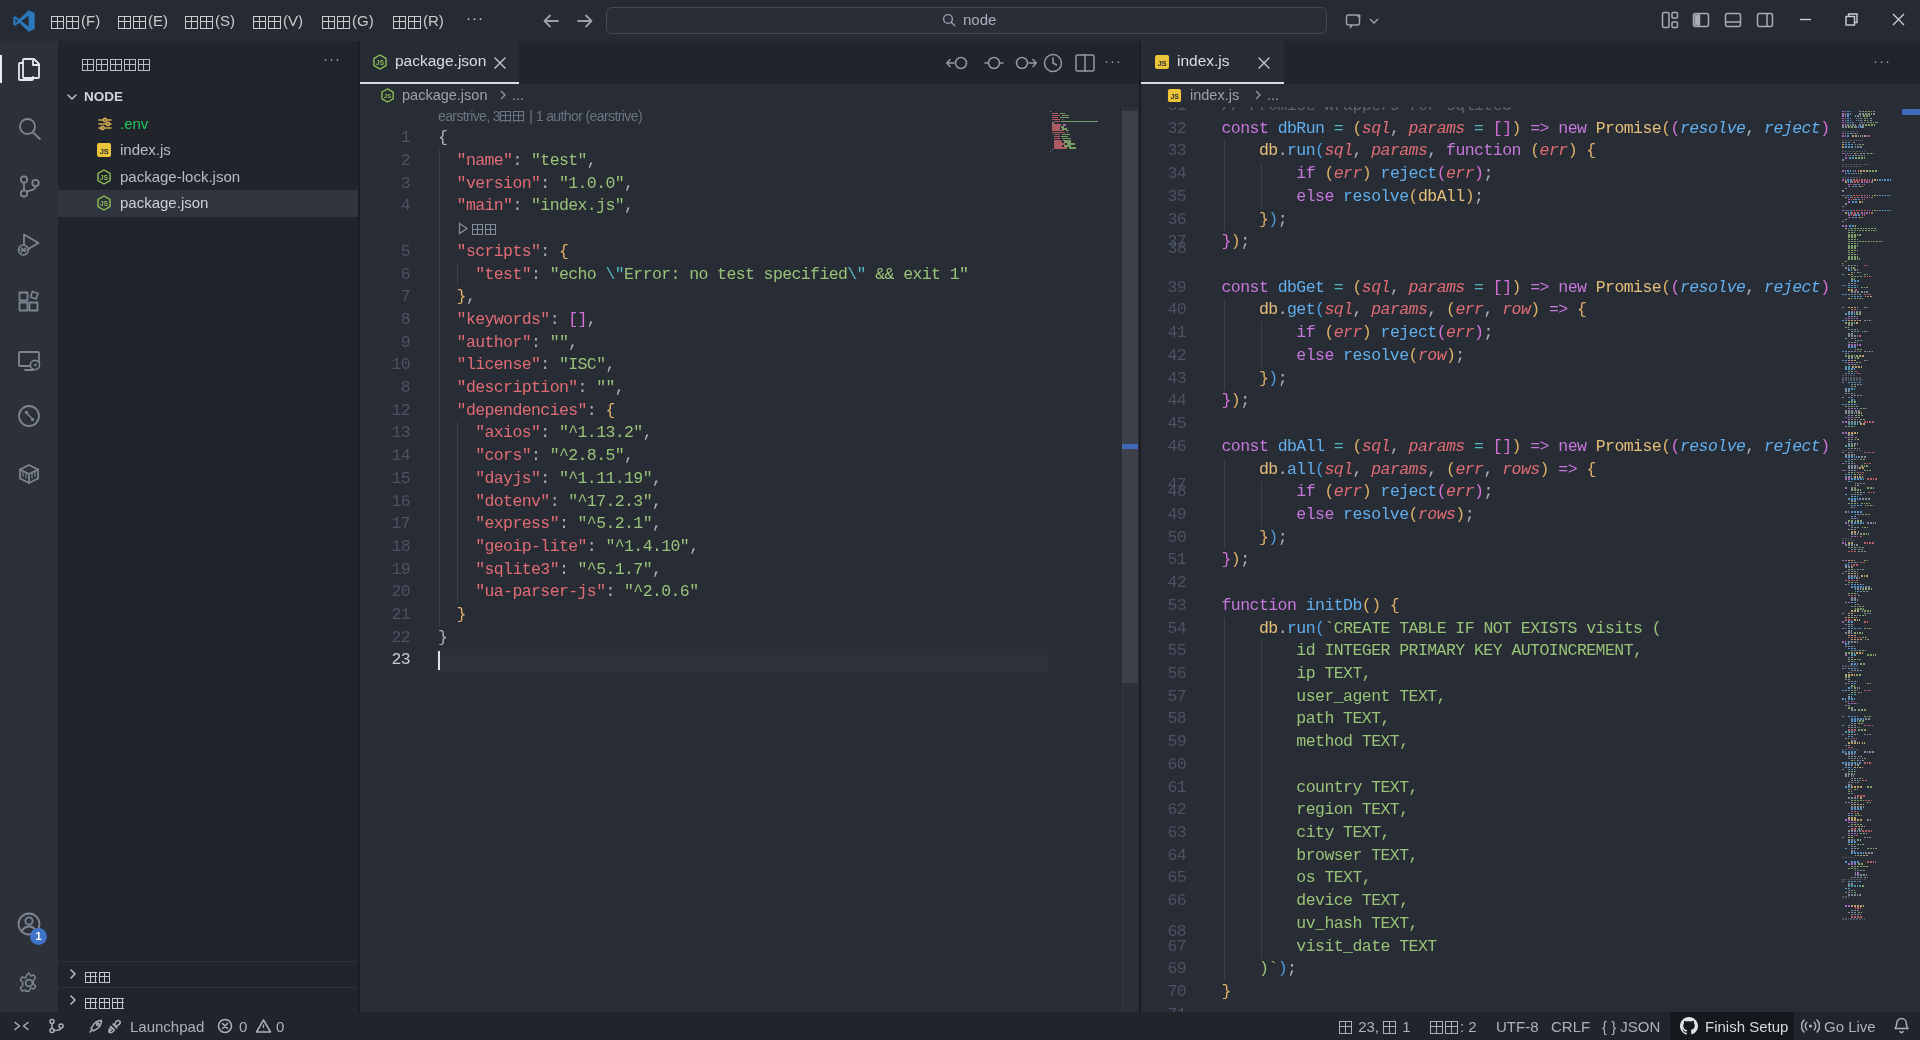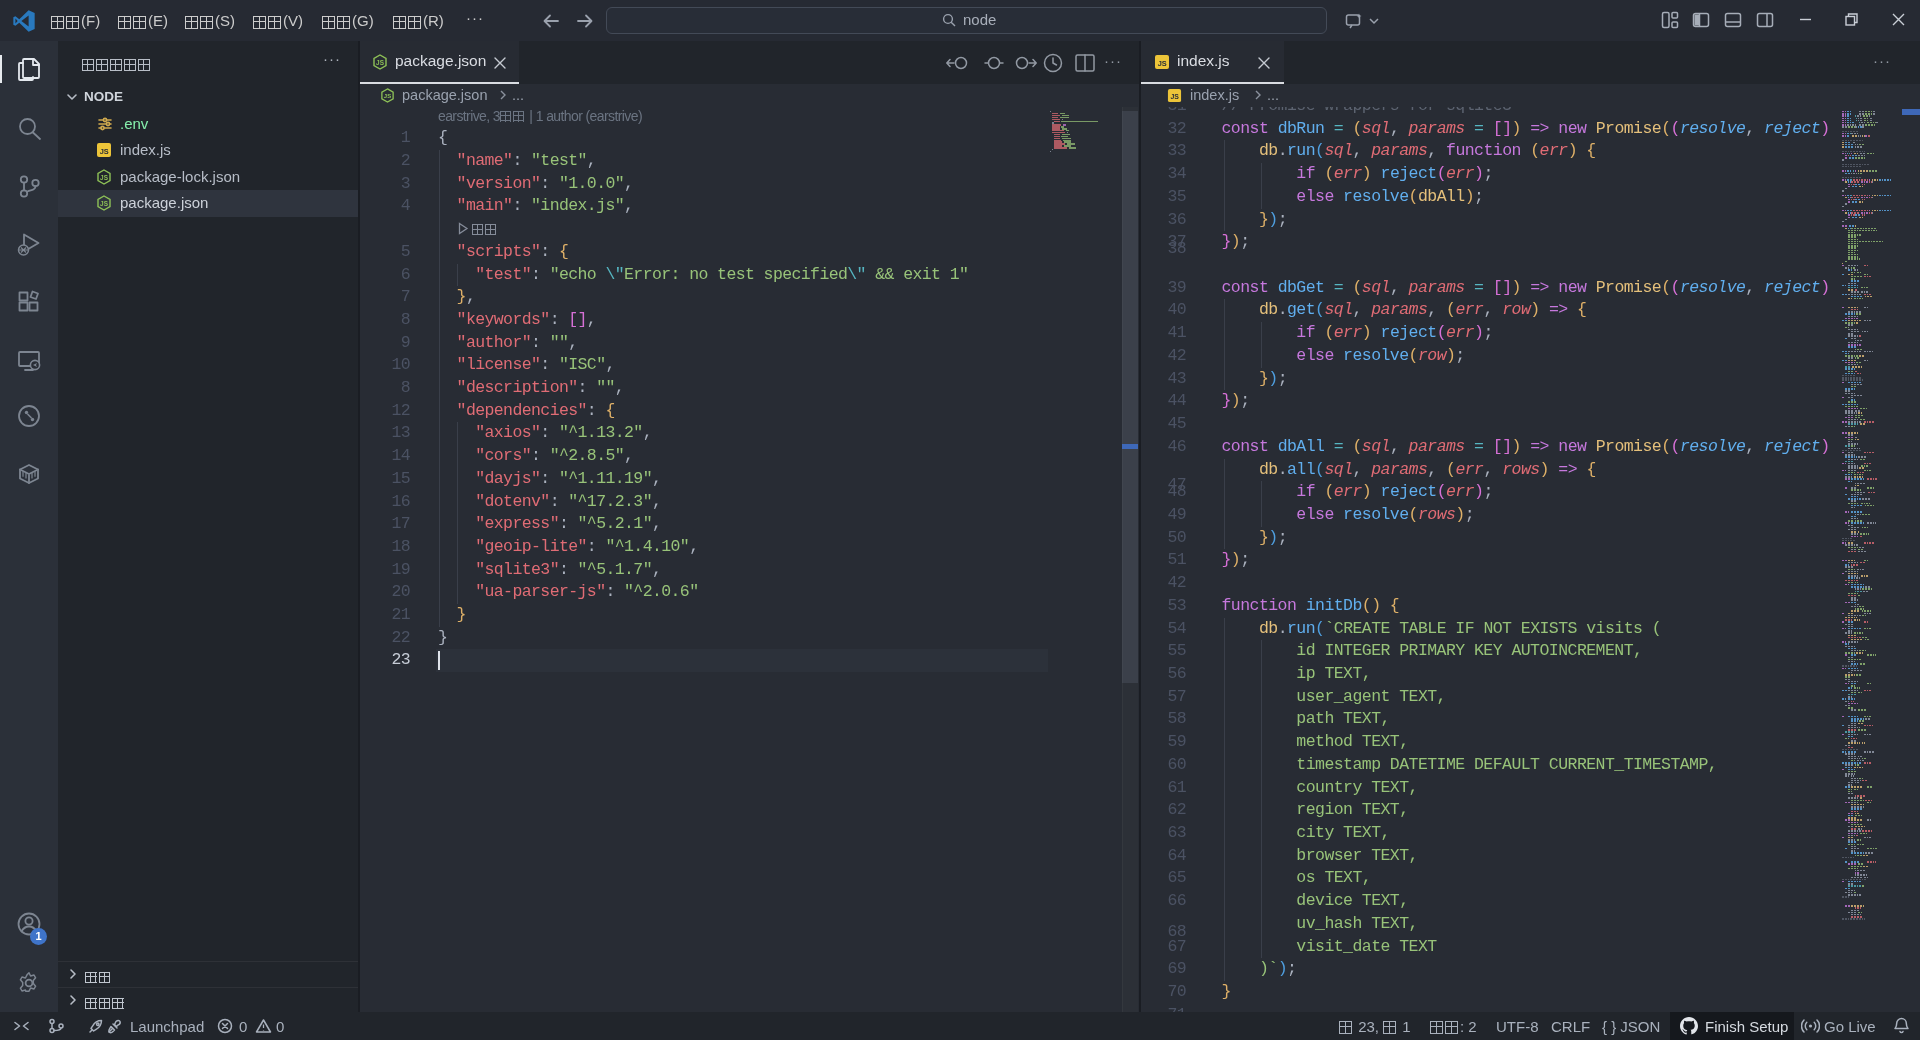--- a/index.html
+++ b/index.html
@@ -153,21 +153,21 @@
 <svg class="abs" style="left:66px;top:91px" width="12" height="12" viewBox="0 0 12 12">
     <path d="M2 4l4 4 4-4" stroke="#b6bcc5" stroke-width="1.6" fill="none" stroke-linecap="round" stroke-linejoin="round"></path>
   </svg>
 <div class="abs" style="left:84px;top:89px;font:700 13.5px var(--sans);color:#d0d5dc">NODE</div>
 <svg class="abs" style="left:97px;top:116.0px" width="16" height="16" viewBox="0 0 16 16" fill="none">
     <path d="M2 4h4.5M9.5 4H14M2 8h7.5M12.5 8H14M2 12h2.5M7.5 12H14" stroke="#cfa94f" stroke-width="1.6" stroke-linecap="round"></path>
     <circle cx="8" cy="4" r="1.6" stroke="#cfa94f" stroke-width="1.6" stroke-linecap="round"></circle>
     <circle cx="11" cy="8" r="1.6" stroke="#cfa94f" stroke-width="1.6" stroke-linecap="round"></circle>
     <circle cx="5.5" cy="12" r="1.6" stroke="#cfa94f" stroke-width="1.6" stroke-linecap="round"></circle>
   </svg>
-<div class="abs" style="left:120px;top:115.0px;font:15px var(--sans);color:#86efac">.env</div>
+<div class="abs" style="left:120px;top:115.0px;font:15px var(--sans);color:#22c55e">.env</div>
 <svg class="abs" style="left:96px;top:142.4px" width="16" height="16" viewBox="0 0 16 16">
     <rect x="1" y="1" width="14" height="14" rx="2" fill="#ecc439"></rect>
     <text x="8.2" y="11.6" font-family="Liberation Sans" font-size="7.4" font-weight="700" fill="#2a2e35" text-anchor="middle">JS</text>
   </svg>
 <div class="abs" style="left:120px;top:141.4px;font:15px var(--sans);color:#b7bdc7">index.js</div>
 <svg class="abs" style="left:96px;top:168.8px" width="16" height="16" viewBox="0 0 16 16" fill="none">
     <path d="M8 1 14 4.5v7L8 15 2 11.5v-7Z" stroke="#8ec157" stroke-width="1.4"></path>
     <text x="8" y="10.8" font-family="Liberation Sans" font-size="6.4" font-weight="700" fill="#8ec157" text-anchor="middle">JS</text>
   </svg>
 <div class="abs" style="left:120px;top:167.8px;font:15px var(--sans);color:#b7bdc7">package-lock.json</div>
@@ -422,21 +422,21 @@
       <div class="crow" style="top:420.08px;left:80.5px"><span class="g">    </span><span class="bg">}</span><span class="bb">)</span><span class="g">;</span></div>
       <div class="crow" style="top:442.80px;left:80.5px"><span class="bo">}</span><span class="bg">)</span><span class="g">;</span></div>
       <div class="crow" style="top:465.52px;left:80.5px"></div>
       <div class="crow" style="top:488.24px;left:80.5px"><span class="pu">function </span><span class="bl">initDb</span><span class="bg">()</span><span class="bg"> {</span></div>
       <div class="crow" style="top:510.96px;left:80.5px"><span class="g">    </span><span class="gd">db</span><span class="g">.</span><span class="bl">run</span><span class="bb">(</span><span class="gr">`CREATE TABLE IF NOT EXISTS visits (</span></div>
       <div class="crow" style="top:533.68px;left:80.5px"><span class="g">        </span><span class="gr">id INTEGER PRIMARY KEY AUTOINCREMENT,</span></div>
       <div class="crow" style="top:556.40px;left:80.5px"><span class="g">        </span><span class="gr">ip TEXT,</span></div>
       <div class="crow" style="top:579.12px;left:80.5px"><span class="g">        </span><span class="gr">user_agent TEXT,</span></div>
       <div class="crow" style="top:601.84px;left:80.5px"><span class="g">        </span><span class="gr">path TEXT,</span></div>
       <div class="crow" style="top:624.56px;left:80.5px"><span class="g">        </span><span class="gr">method TEXT,</span></div>
-      <div class="crow" style="top:647.28px;left:80.5px"><span class="g">        </span><span class="gr">timestamp DATETIME DEFAULT CURRENT_TIMESTAMP,</span></div>
+      <div class="crow" style="top:647.28px;left:80.5px"><span class="g">        </span></div>
       <div class="crow" style="top:670.00px;left:80.5px"><span class="g">        </span><span class="gr">country TEXT,</span></div>
       <div class="crow" style="top:692.72px;left:80.5px"><span class="g">        </span><span class="gr">region TEXT,</span></div>
       <div class="crow" style="top:715.44px;left:80.5px"><span class="g">        </span><span class="gr">city TEXT,</span></div>
       <div class="crow" style="top:738.16px;left:80.5px"><span class="g">        </span><span class="gr">browser TEXT,</span></div>
       <div class="crow" style="top:760.88px;left:80.5px"><span class="g">        </span><span class="gr">os TEXT,</span></div>
       <div class="crow" style="top:783.60px;left:80.5px"><span class="g">        </span><span class="gr">device TEXT,</span></div>
       <div class="crow" style="top:806.32px;left:80.5px"><span class="g">        </span><span class="gr">uv_hash TEXT,</span></div>
       <div class="crow" style="top:829.04px;left:80.5px"><span class="g">        </span><span class="gr">visit_date TEXT</span></div>
       <div class="crow" style="top:851.76px;left:80.5px"><span class="g">    </span><span class="gr">)`</span><span class="bb">)</span><span class="g">;</span></div>
       <div class="crow" style="top:874.48px;left:80.5px"><span class="bg">}</span></div>

